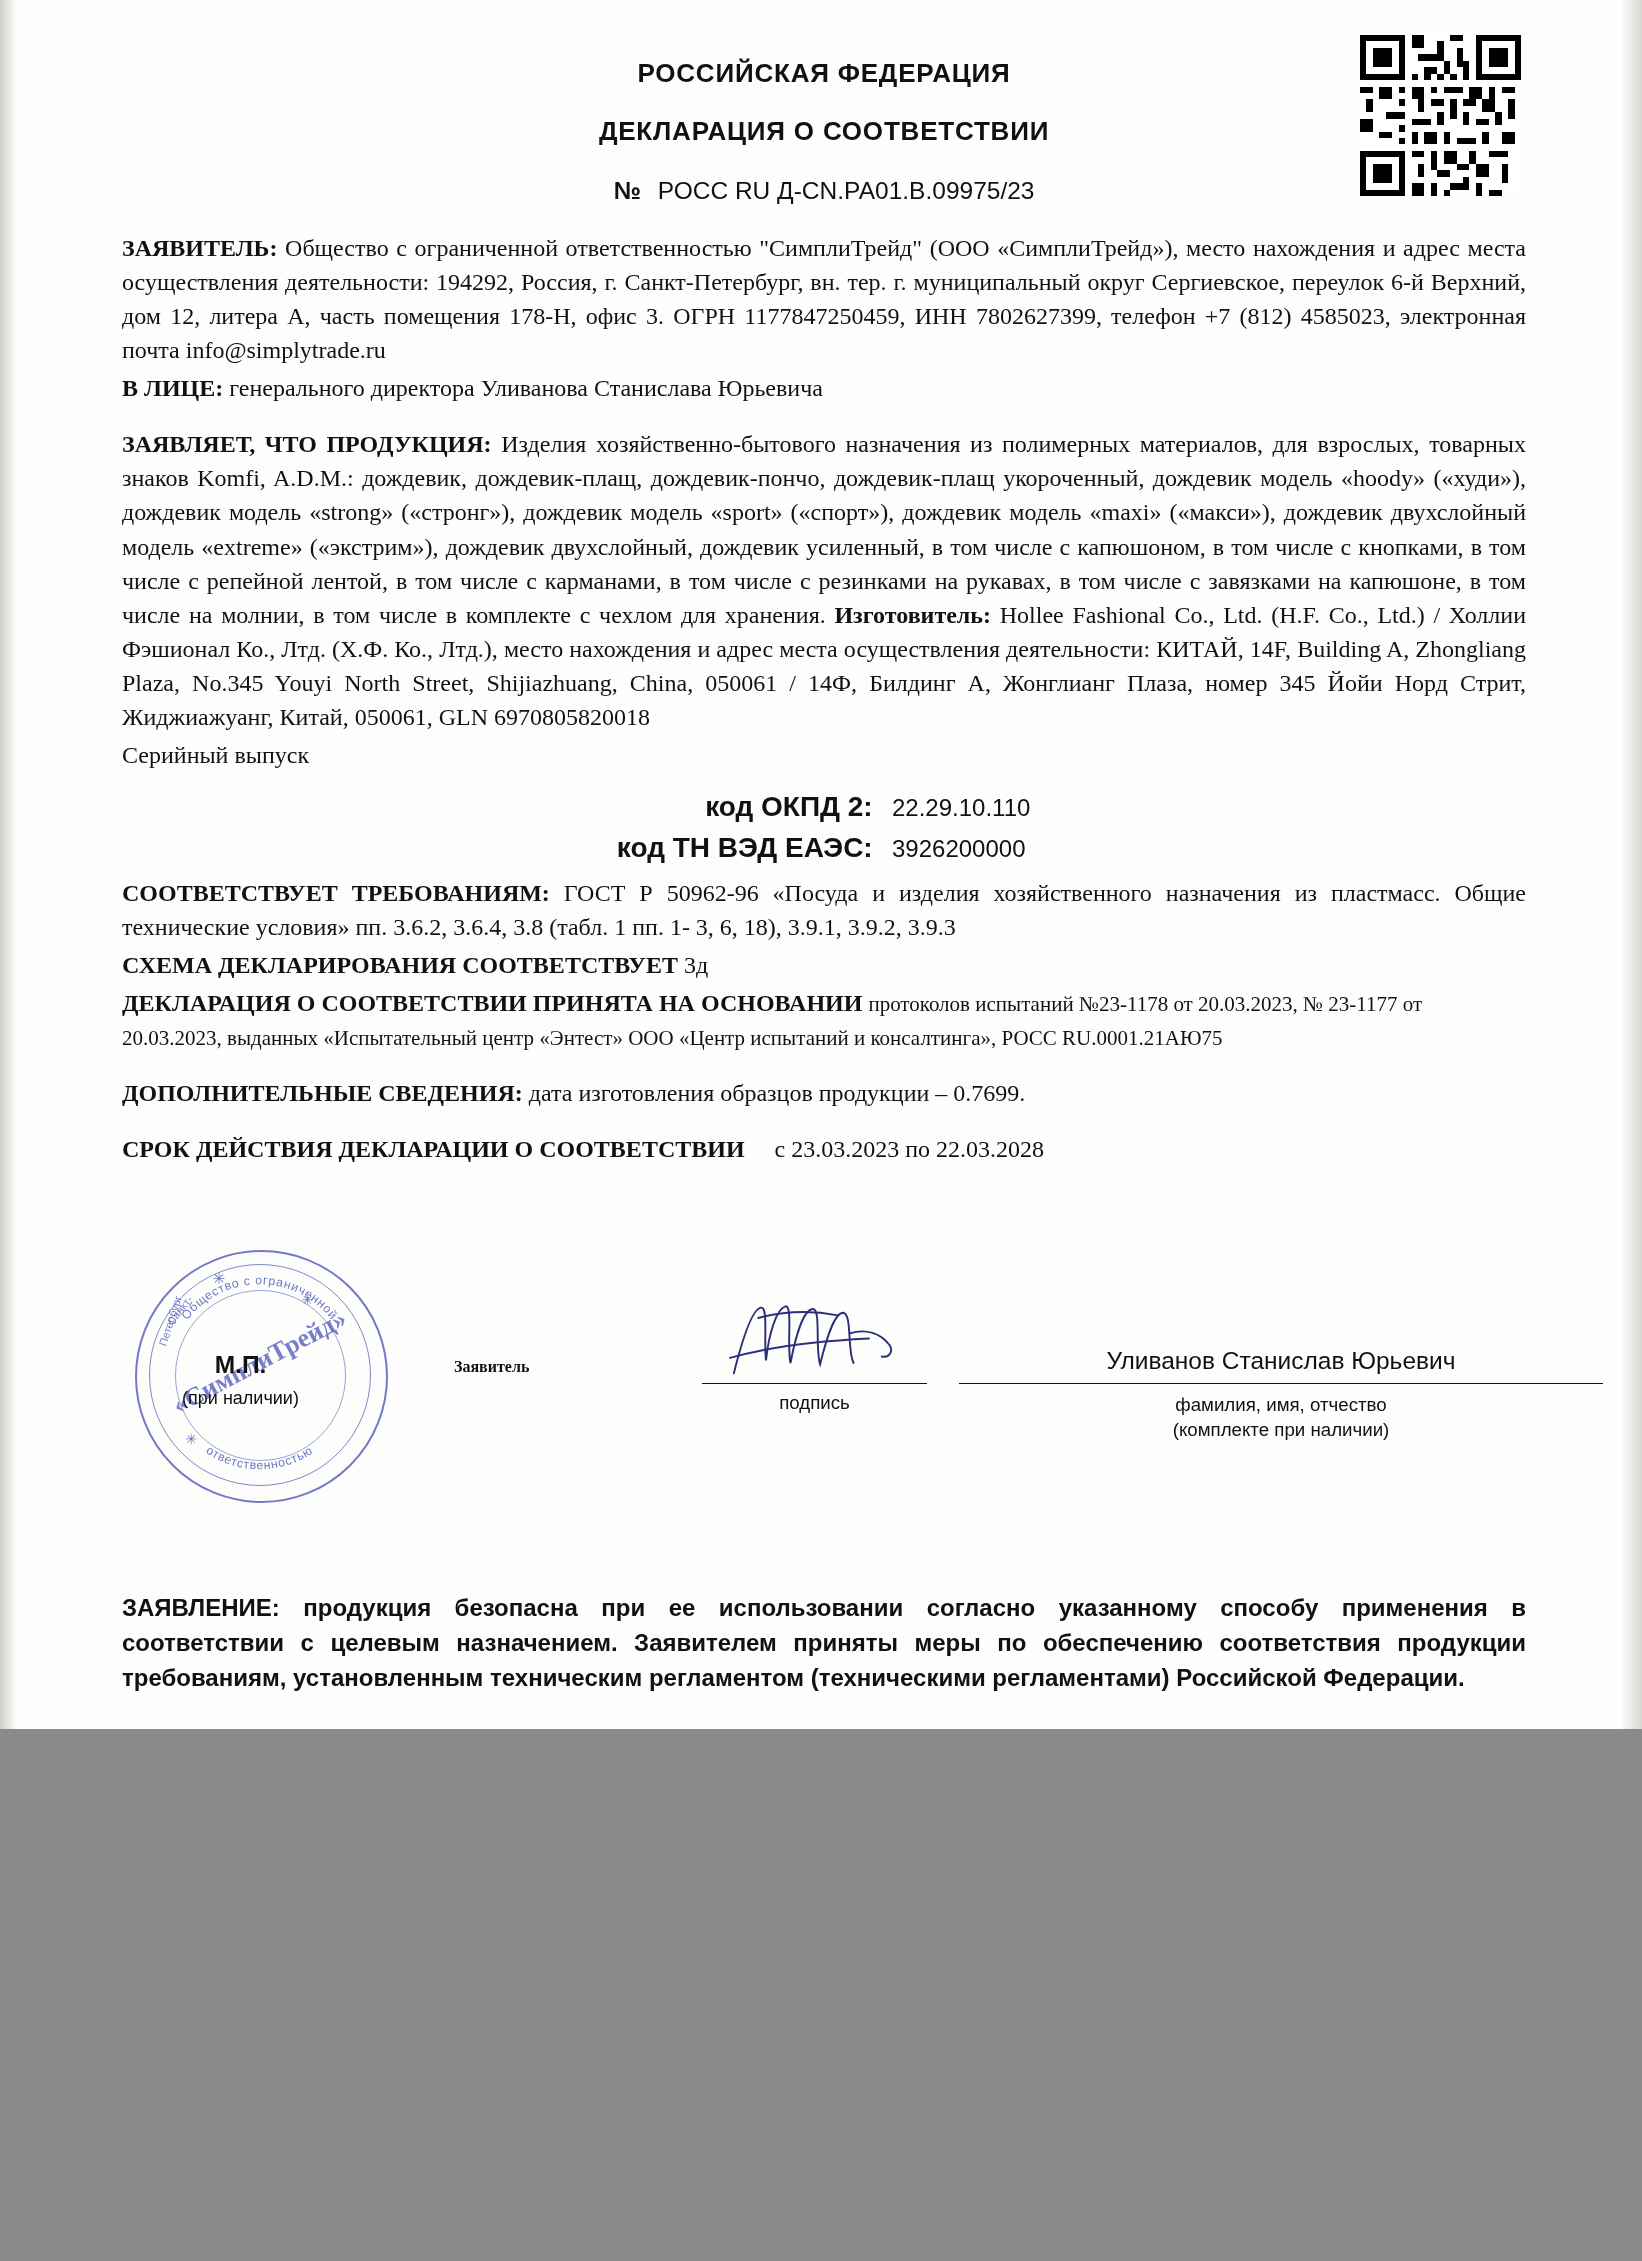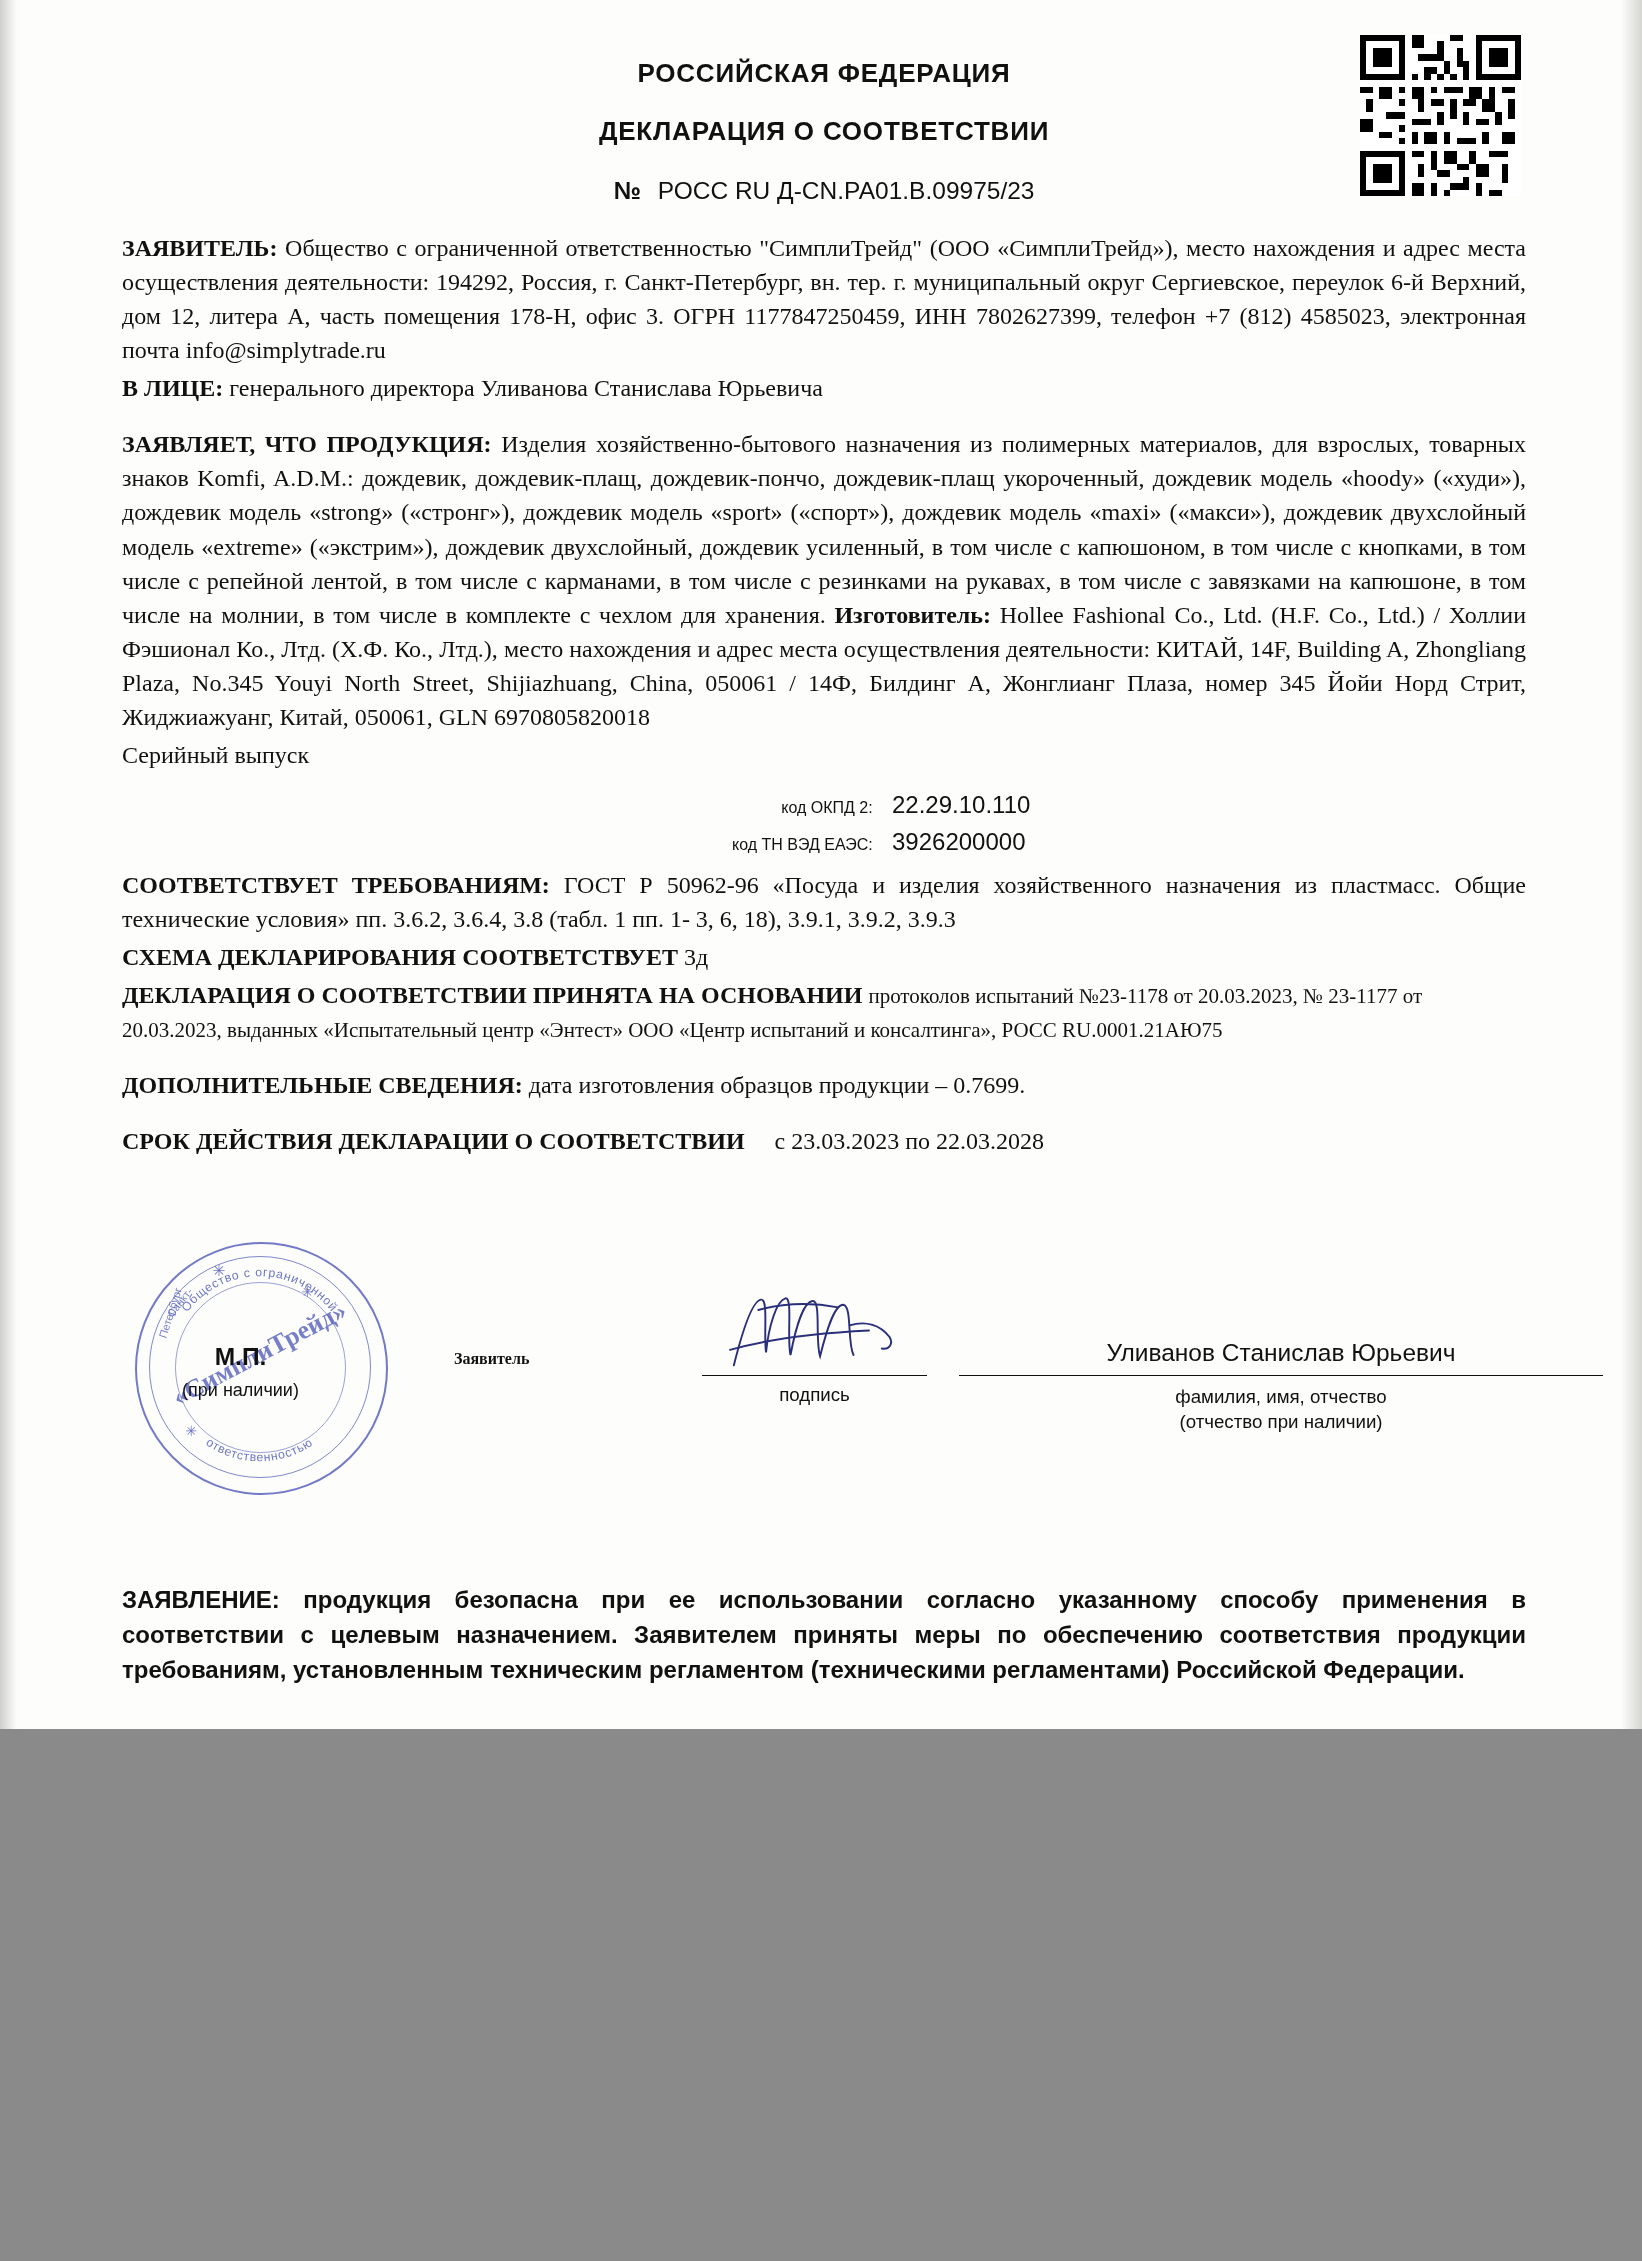--- a/index.html
+++ b/index.html
@@ -75,22 +75,22 @@
     display: block;
   }
   .okpd-row {
     display: flex;
     align-items: baseline;
     margin-bottom: 9px;
   }
   .okpd-label {
     width: 770px;
     text-align: right;
-    font-size: 16px;
-    font-weight: normal;
+    font-size: 28px;
+    font-weight: bold;
     padding-right: 19.3px;
     box-sizing: border-box;
   }
   .okpd-val { font-size: 24px; }
 
   .sig-area {
     position: relative;
     margin-top: 77px;
     height: 277px;
   }
@@ -421,21 +421,21 @@
         </svg>
       </div>
 
       <div class="sig-line1"></div>
       <div class="sig-cap1">подпись</div>
 
       <div class="name-text">Уливанов Станислав Юрьевич</div>
       <div class="name-line"></div>
       <div class="name-cap">
         <span>фамилия, имя, отчество</span><br>
-        <span>(отчество при наличии)</span>
+        <span>(комплекте при наличии)</span>
       </div>
     </div>
 
     <div class="declaration">
       <span>ЗАЯВЛЕНИЕ:</span>
       <span>продукция безопасна при ее использовании согласно указанному способу применения в соответствии с целевым назначением. Заявителем приняты меры по обеспечению соответствия продукции требованиям, установленным техническим регламентом (техническими регламентами) Российской Федерации.</span>
     </div>
 
   </div>
 </div>

